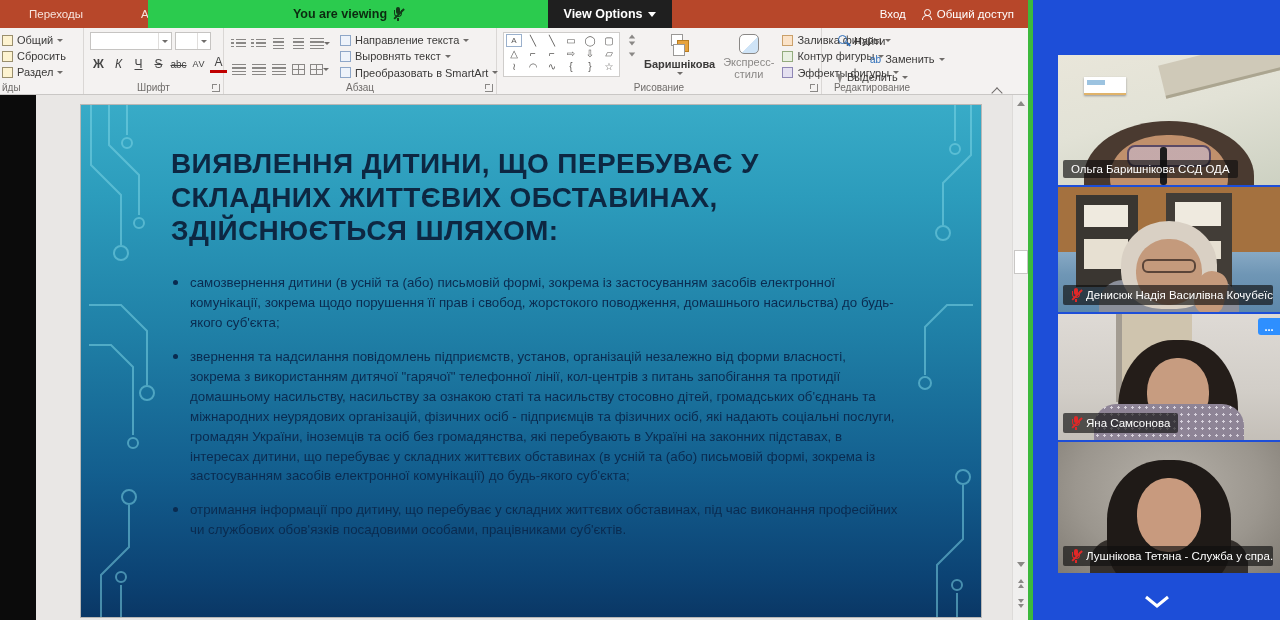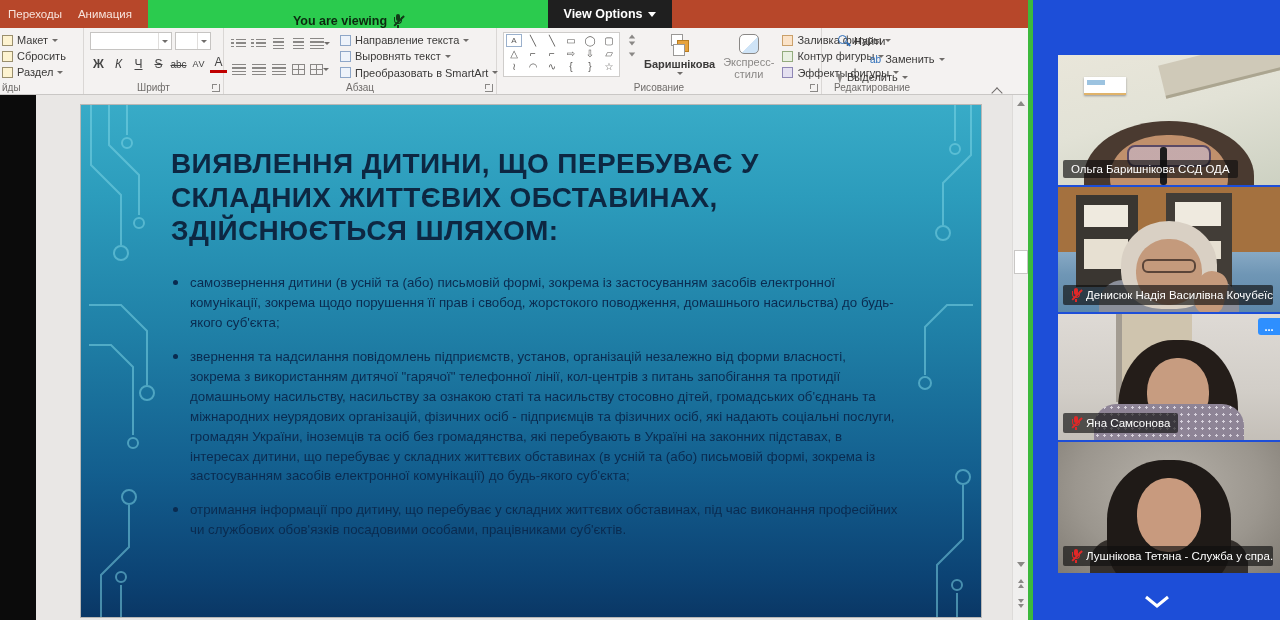--- a/index.html
+++ b/index.html
@@ -3,34 +3,34 @@
 <meta charset="utf-8">
 <style>
   * { margin:0; padding:0; box-sizing:border-box; }
   html,body { width:1280px; height:620px; background:#000; overflow:hidden;
               font-family:"Liberation Sans", sans-serif; }
   #stage { position:relative; width:1280px; height:620px; background:#0b0b0b; }
 
   
   #titlebar { position:absolute; left:0; top:0; width:1028px; height:28px;
               background:#b7472a; display:flex; align-items:center; }
-  .ppt-tab { color:#f7e3dc; font-size:11.5px; padding:0 8px; height:28px;
+  .ppt-tab { color:#f7e3dc; font-size:11.5px; padding:0 29px; height:28px;
              line-height:28px; white-space:nowrap; }
   #titlebar-right { position:absolute; right:14px; top:0; height:28px;
                     display:flex; align-items:center; gap:16px; color:#fff; font-size:11.5px; }
   .tb-btn { display:flex; align-items:center; gap:5px; white-space:nowrap; }
   .person-ico { width:10px; height:10px; position:relative; }
   .person-ico:before { content:""; position:absolute; left:2.5px; top:0; width:5px; height:5px;
                        border:1px solid #fff; border-radius:50%; }
   .person-ico:after  { content:""; position:absolute; left:0; top:5.5px; width:8px; height:4px;
                        border:1px solid #fff; border-bottom:none; border-radius:5px 5px 0 0; }
 
   
   #share-banner { position:absolute; left:148px; top:0; width:400px; height:28px;
-                  background:#2bcb4e; display:flex; align-items:flex-end; justify-content:center;
+                  background:#2bcb4e; display:flex; align-items:center; justify-content:center;
                   gap:6px; z-index:30; }
   #share-banner .txt { color:#0c2a10; font-size:12.5px; font-weight:bold; white-space:nowrap; }
   #view-options { position:absolute; left:548px; top:0; width:124px; height:28px; background:#1f1f1f;
                   color:#fff; display:flex; align-items:center; justify-content:center; gap:6px;
                   font-size:12.5px; font-weight:bold; z-index:30; cursor:pointer; }
   .caret-down { width:0; height:0; border-left:4px solid transparent; border-right:4px solid transparent;
                 border-top:5px solid #fff; }
   .mic { position:relative; display:inline-block; width:10px; height:14px; }
   .mic i { position:absolute; left:3px; top:0; width:4px; height:7px; border-radius:2px; background:currentColor; }
   .mic u { position:absolute; left:1px; top:3px; width:8px; height:7px; border:1.4px solid currentColor;
@@ -198,41 +198,50 @@
 </style>
 </head>
 <body>
 
 <div id="stage">
 
   <div id="titlebar">
     <div class="ppt-tab">Переходы</div>
     <div class="ppt-tab">Анимация</div>
     <div class="ppt-tab">Сл</div>
+    <div id="titlebar-right">
+      <div class="tb-btn">
+        <span>Вход</span>
+      </div>
+      <div class="tb-btn">
+        <span class="person-ico"></span>
+        <span>Общий доступ</span>
+      </div>
+    </div>
   </div>
 
   <div id="share-banner">
     <span class="txt">You are viewing</span>
     <span class="mic slashed banner-mic">
         <i></i>
         <u></u>
         <b></b>
       </span>
   </div>
   <div id="view-options">
     <span>View Options</span>
     <span class="caret-down"></span>
   </div>
 
   <div id="ribbon">
 
     <div class="rgroup" style="width:84px">
       <div class="vbtn" style="margin-left:-4px">
         <span class="sq-ico"></span>
-        <span>Макет</span>
+        <span>Общий</span>
         <span class="mini-caret"></span>
       </div>
       <div class="vbtn" style="margin-left:-4px">
         <span class="sq-ico"></span>
         <span>Сбросить</span>
       </div>
       <div class="vbtn" style="margin-left:-4px">
         <span class="sq-ico"></span>
         <span>Раздел</span>
         <span class="mini-caret"></span>

